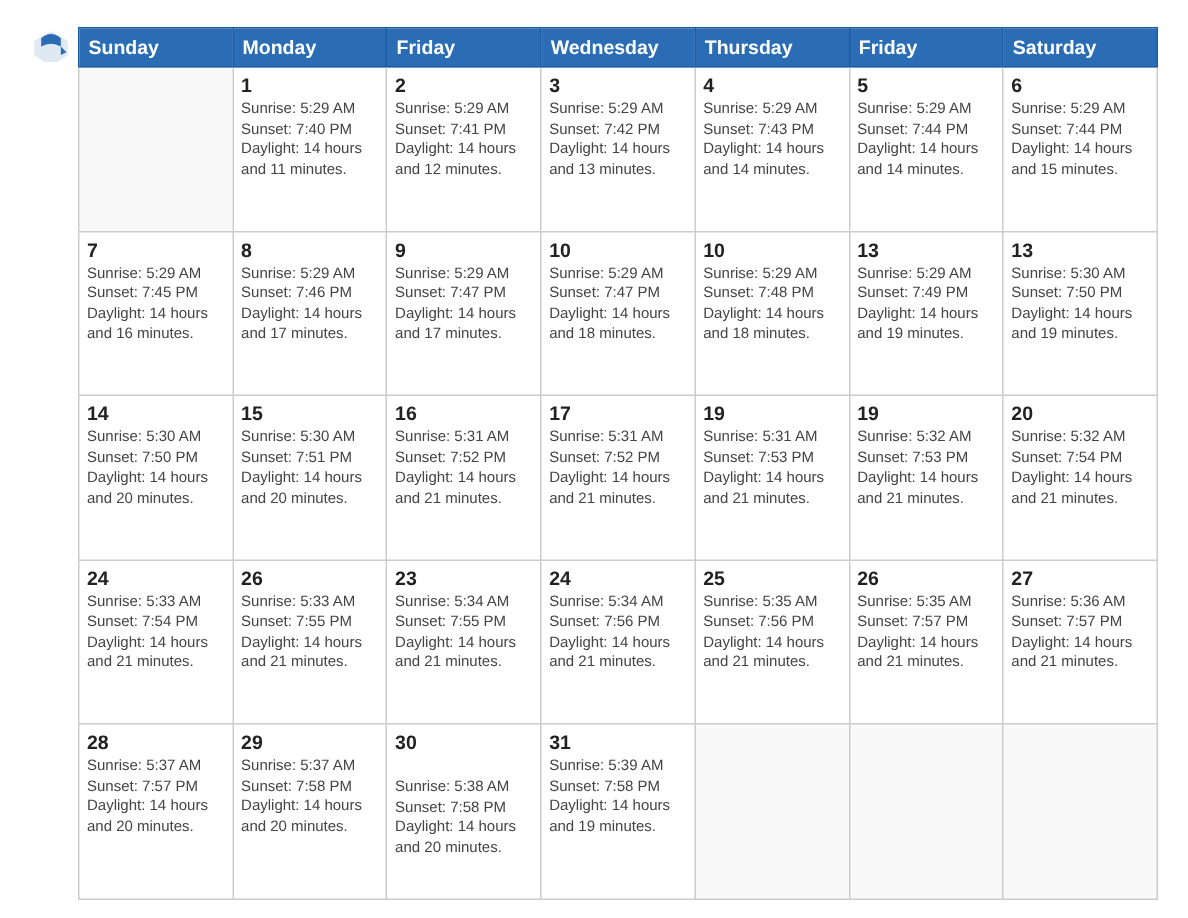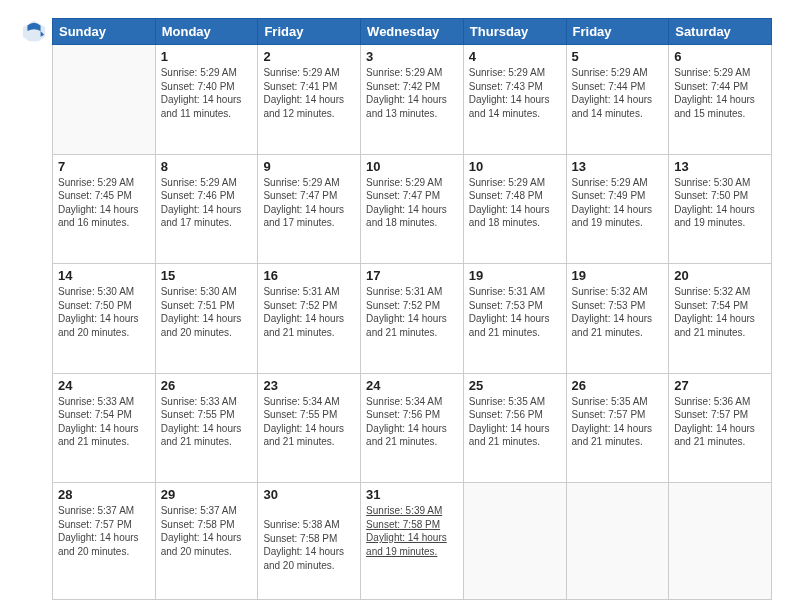--- a/index.html
+++ b/index.html
@@ -350,21 +350,21 @@
           </td>
           <td>
             <span class="day-number">30</span>
             <div class="day-info" style="white-space: pre-line; margin-top: 16px;">Sunrise: 5:38 AM
 Sunset: 7:58 PM
 Daylight: 14 hours
 and 20 minutes.</div>
           </td>
           <td>
             <span class="day-number">31</span>
-            <div class="day-info" style="white-space: pre-line; text-decoration: underline;">Sunrise: 5:39 AM
+            <div class="day-info" style="white-space: pre-line;">Sunrise: 5:39 AM
 Sunset: 7:58 PM
 Daylight: 14 hours
 and 19 minutes.</div>
           </td>
           <td class="empty"></td>
           <td class="empty"></td>
           <td class="empty"></td>
         </tr>
       </tbody>
   </table>

